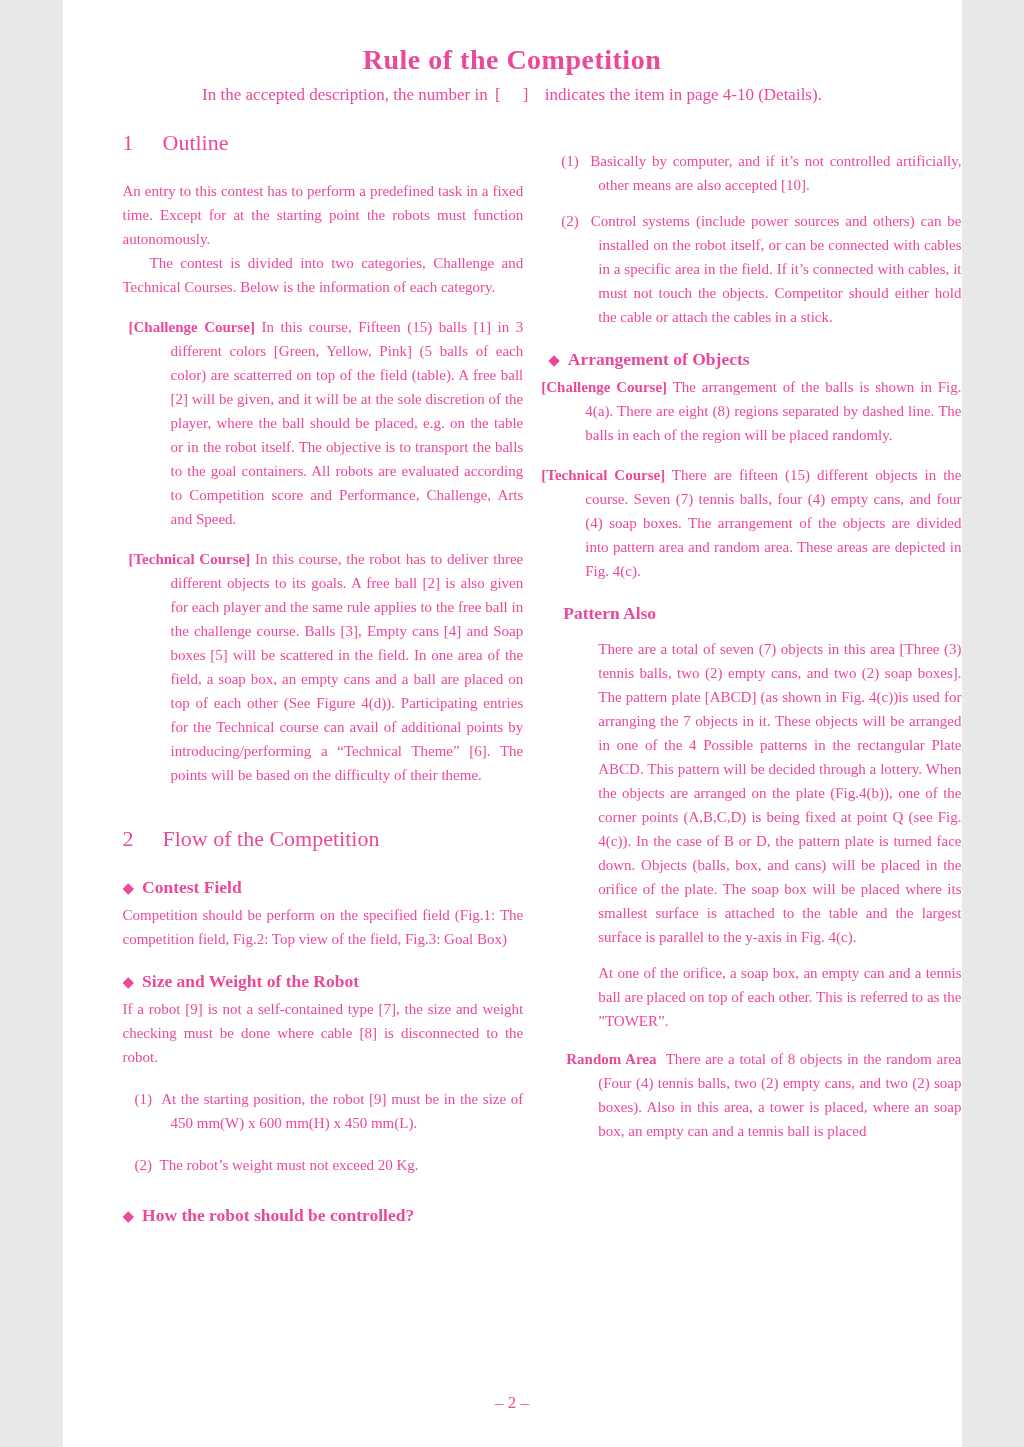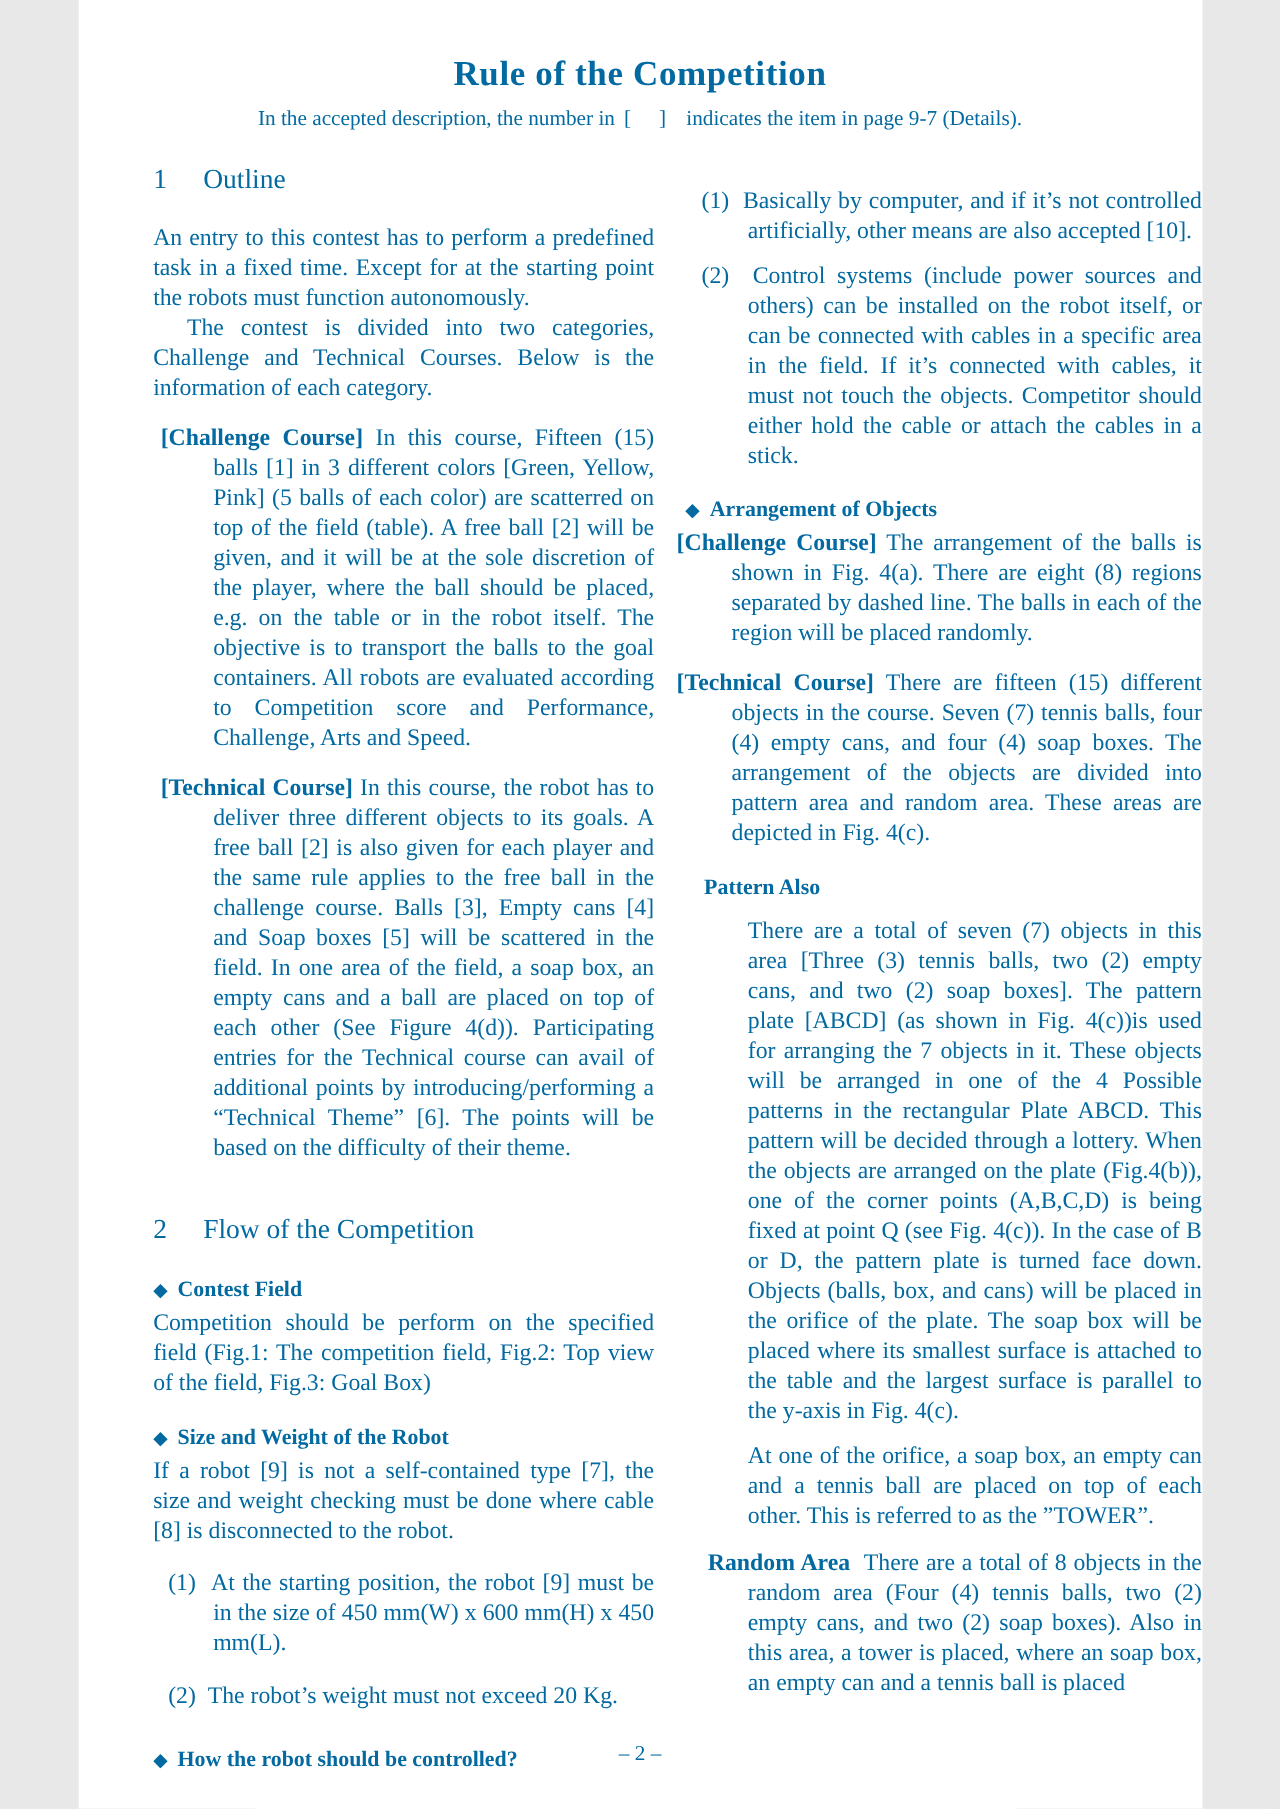--- a/index.html
+++ b/index.html
@@ -1,35 +1,35 @@
 <!DOCTYPE html>
 <html><head>
 <meta charset="utf-8">
 <style>
   html,body { margin:0; padding:0; background:#e8e8e8; }
   .page {
     position:relative;
     width:899px; height:1447px;
     margin:0 auto;
     background:#ffffff;
-    color:#0369a1;
+    color:#ec4899;
     font-family:"Liberation Serif","DejaVu Serif",serif;
     overflow:hidden;
     box-sizing:border-box;
   }
   .header { text-align:center; padding-top:44px; }
   .title { font-size:28px; font-weight:bold; letter-spacing:0.5px; }
   .subtitle { font-size:17px; margin-top:9px; }
   .wide-bracket { letter-spacing:9px; padding:0 3px; }
 
   .columns { display:flex; align-items:flex-start; margin-top:24px; }
   .col-left  { width:432px; margin-left:60px; }
   .col-right { width:453px; margin-left:18px; padding-top:20px; }
 
-  p { margin:0; font-size:19px; line-height:24px; text-align:justify; }
+  p { margin:0; font-size:15px; line-height:24px; text-align:justify; }
   .b { font-weight:bold; }
 
   .sec { font-size:22px; font-weight:normal; margin:0 0 22px 0; line-height:28px; }
   .sec-num { display:inline-block; width:40px; }
 
   .first-indent { text-indent:27px; }
 
   .desc-item { padding-left:48px; text-indent:-42px; margin-top:16px; }
   .num-item  { padding-left:48px; text-indent:-36px; margin-top:18px; }
 
@@ -50,21 +50,21 @@
 
   .footer { position:absolute; left:0; bottom:34px; width:100%; text-align:center; font-size:17px; }
 </style>
 </head>
 <body>
 
 <div class="page">
 
   <div class="header">
     <div class="title">Rule of the Competition</div>
-    <div class="subtitle"><span>In the accepted description, the number in</span> <span class="wide-bracket">[ ]</span> <span>indicates the item in page 9-7 (Details).</span></div>
+    <div class="subtitle"><span>In the accepted description, the number in</span> <span class="wide-bracket">[ ]</span> <span>indicates the item in page 4-10 (Details).</span></div>
   </div>
 
   <div class="columns">
 
     <div class="col-left">
 
       <h2 class="sec"><span class="sec-num">1</span><span>Outline</span></h2>
 
       <p>An entry to this contest has to perform a predefined task in a fixed time. Except for at the starting point the robots must function autonomously.</p>
       <p class="first-indent">The contest is divided into two categories, Challenge and Technical Courses. Below is the information of each category.</p>

